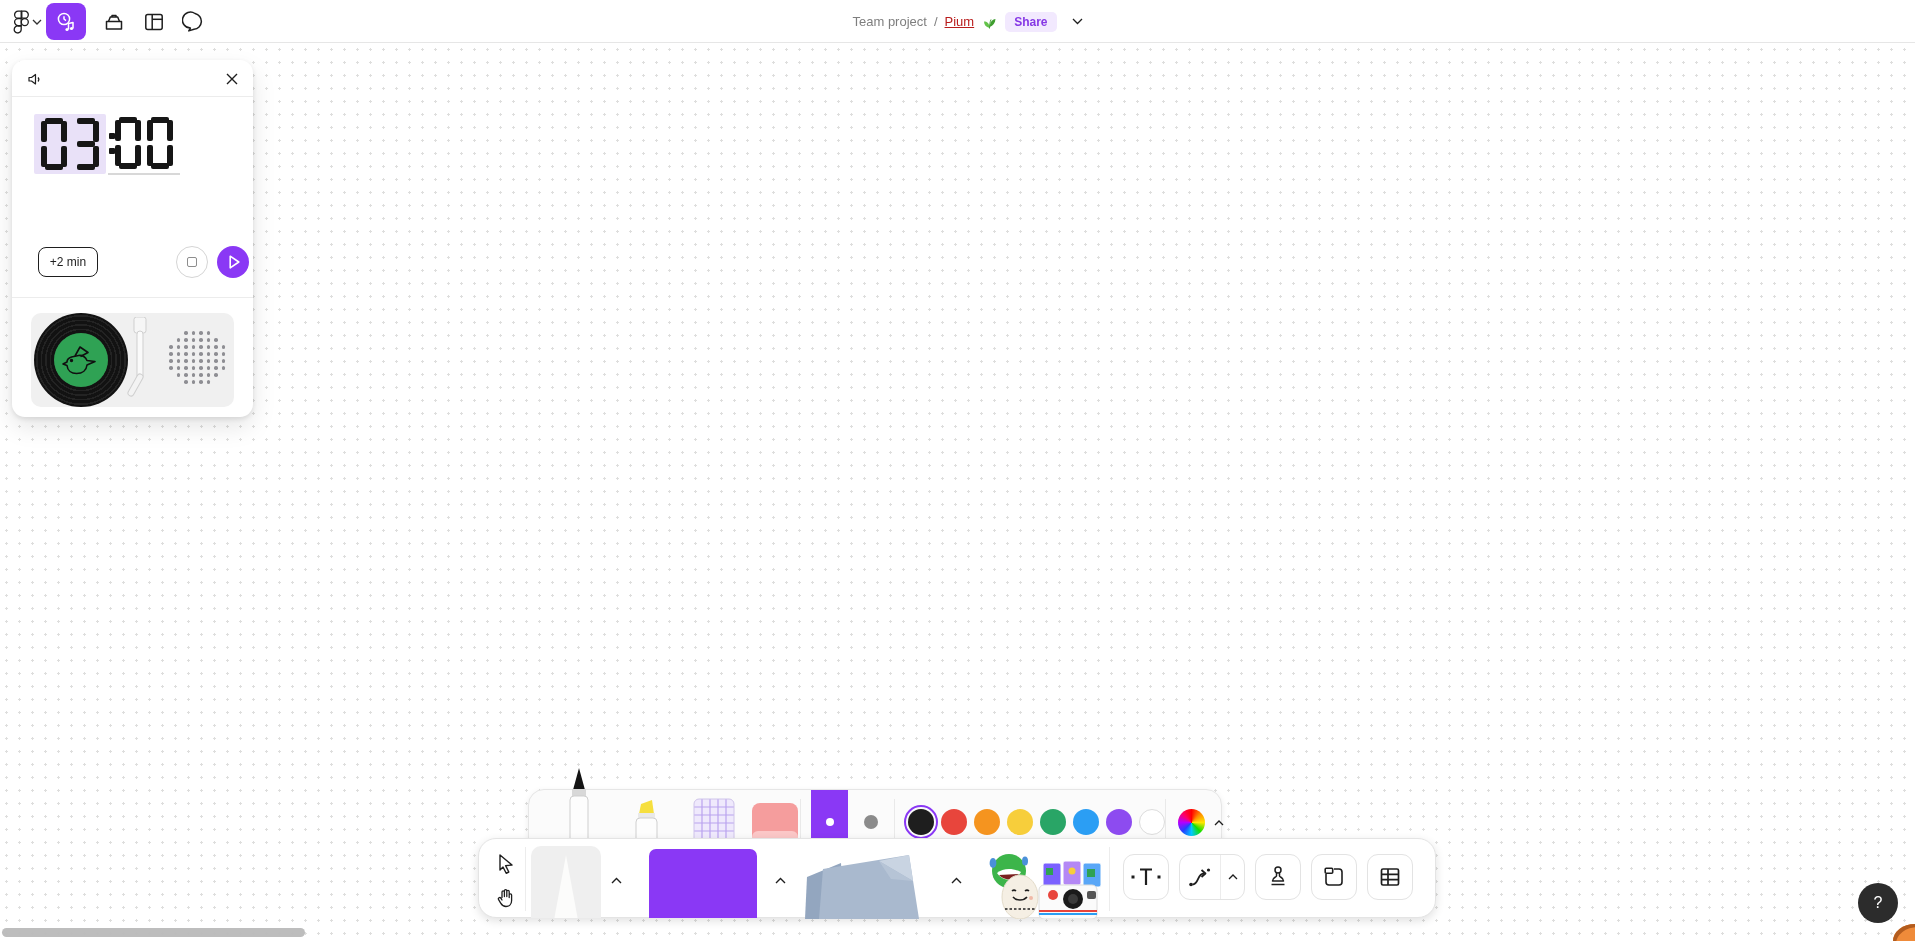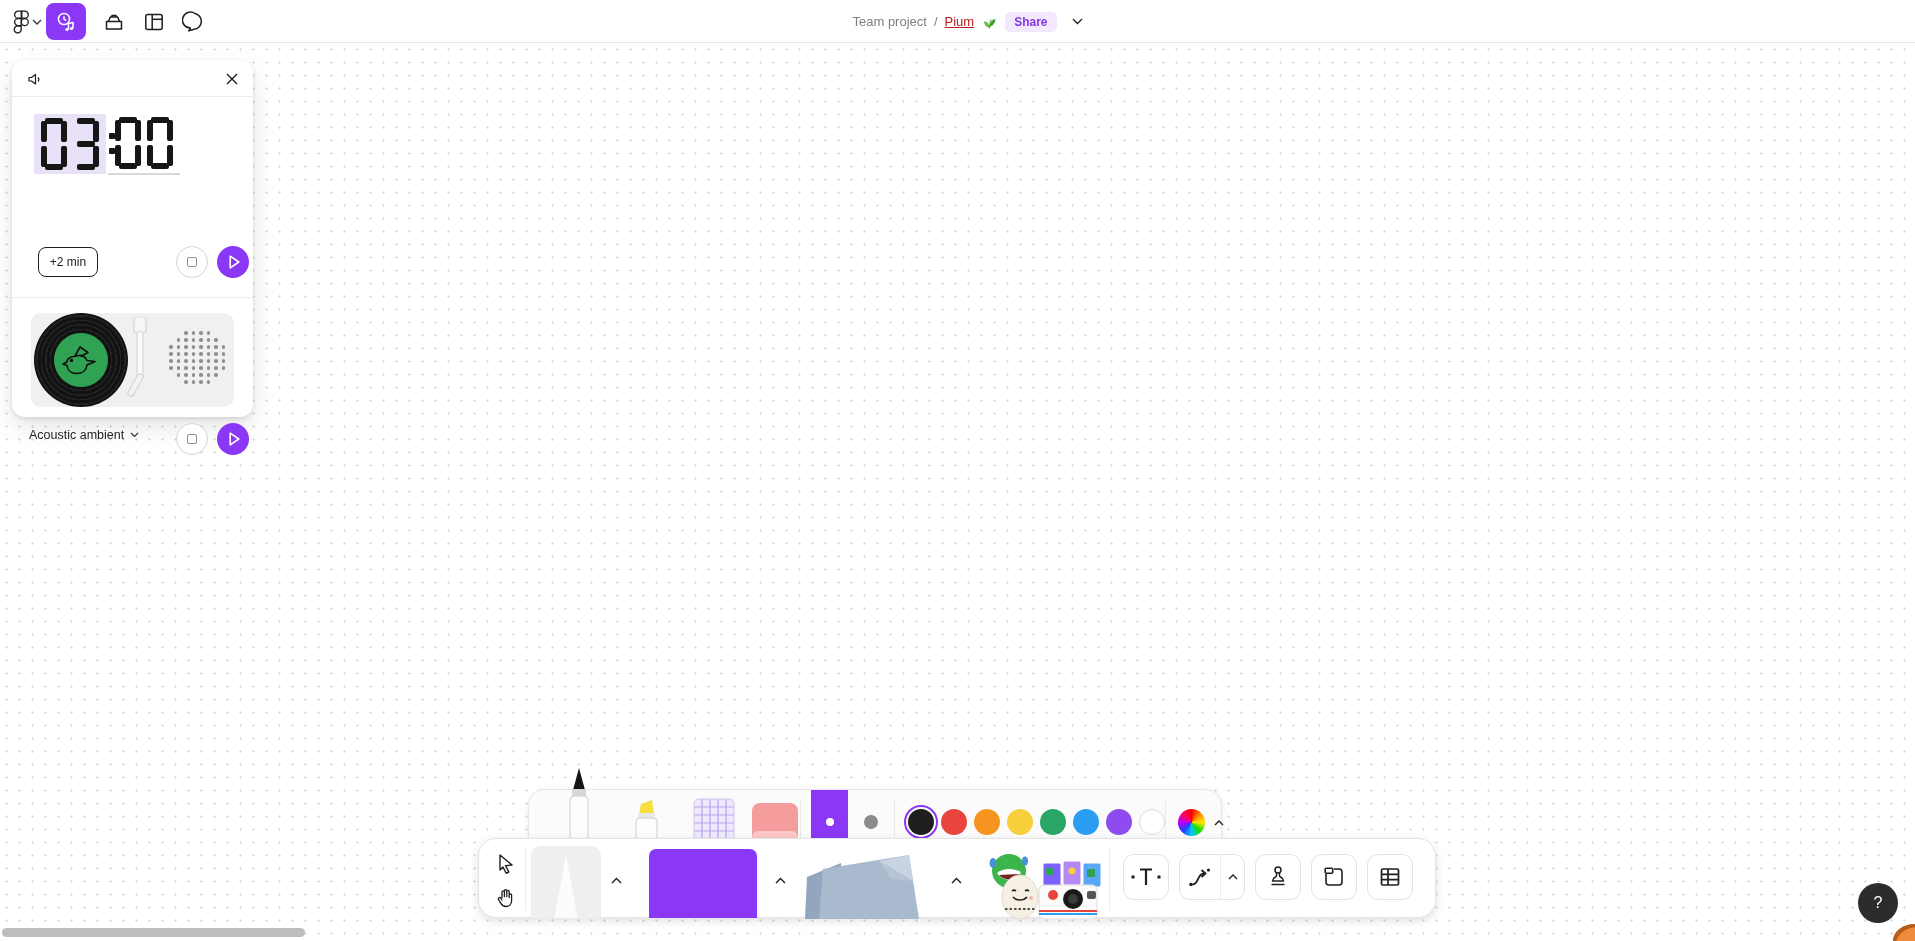--- a/index.html
+++ b/index.html
@@ -343,36 +343,20 @@
           </div>
           <div style="display: flex; justify-content: center; gap: 4px; margin-bottom: 3.5px;">
             <i style="width: 3.5px; height: 3.5px; border-radius: 50%; background: rgb(142, 142, 147); display: block;"></i>
             <i style="width: 3.5px; height: 3.5px; border-radius: 50%; background: rgb(142, 142, 147); display: block;"></i>
             <i style="width: 3.5px; height: 3.5px; border-radius: 50%; background: rgb(142, 142, 147); display: block;"></i>
             <i style="width: 3.5px; height: 3.5px; border-radius: 50%; background: rgb(142, 142, 147); display: block;"></i>
           </div>
         </div>
     </div>
 
-    <div class="track-row">
-      <div class="track-select">
-        <span>Acoustic ambient</span>
-        <svg width="9" height="6" viewBox="0 0 9 6" fill="none" stroke="#333" stroke-width="1.2">
-            <path d="M1 1 L4.5 4.5 L8 1"></path>
-          </svg>
-      </div>
-      <div class="circle-btn stop-btn" style="left:164px; top:3px;">
-          <i></i>
-        </div>
-      <div class="circle-btn play-btn" style="left:205px; top:3px;">
-        <svg width="11" height="14" viewBox="0 0 11 14" fill="none" stroke="#ffffff" stroke-width="1.6" stroke-linejoin="round" style="margin-left:2px;">
-            <path d="M1.2 1.2 L9.8 7 L1.2 12.8 Z"></path>
-          </svg>
-      </div>
-    </div>
   </div>
 
   <div id="pen-toolbar">
     <div class="pen-bg"></div>
 
     <div class="pen-tool" style="left:38px; top:-21px;">
       <svg width="26" height="90" viewBox="0 0 26 90">
         <polygon points="13,0 19,22 7,22" fill="#141414"></polygon>
         <rect x="6" y="21" width="14" height="8" fill="#d8d8d8"></rect>
         <rect x="4" y="28" width="18" height="62" rx="4" fill="#fdfdfd" stroke="#cfcfcf"></rect>

